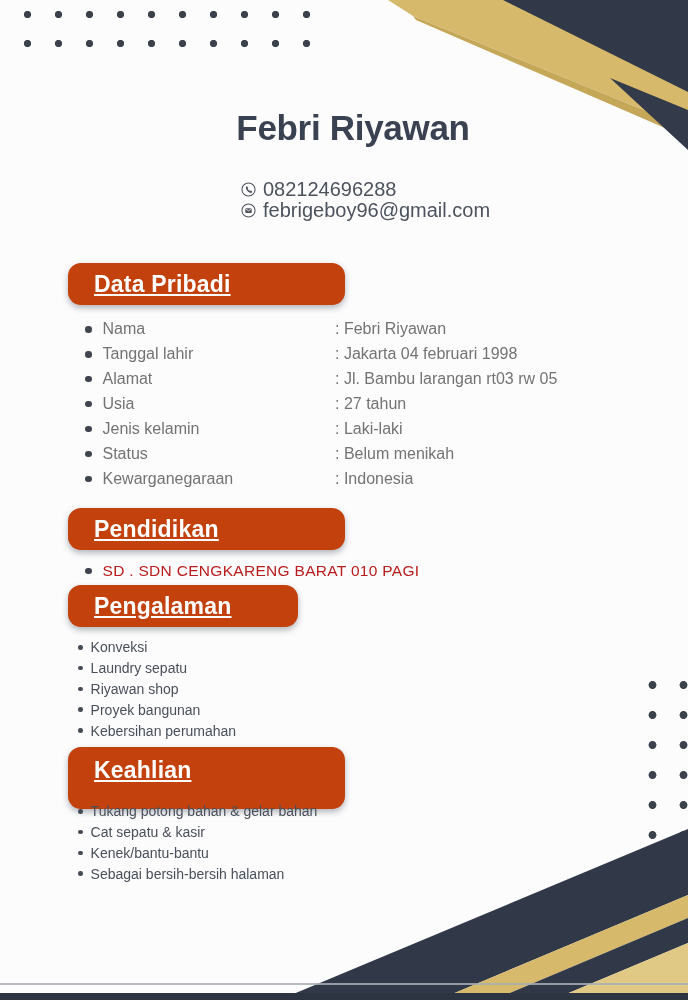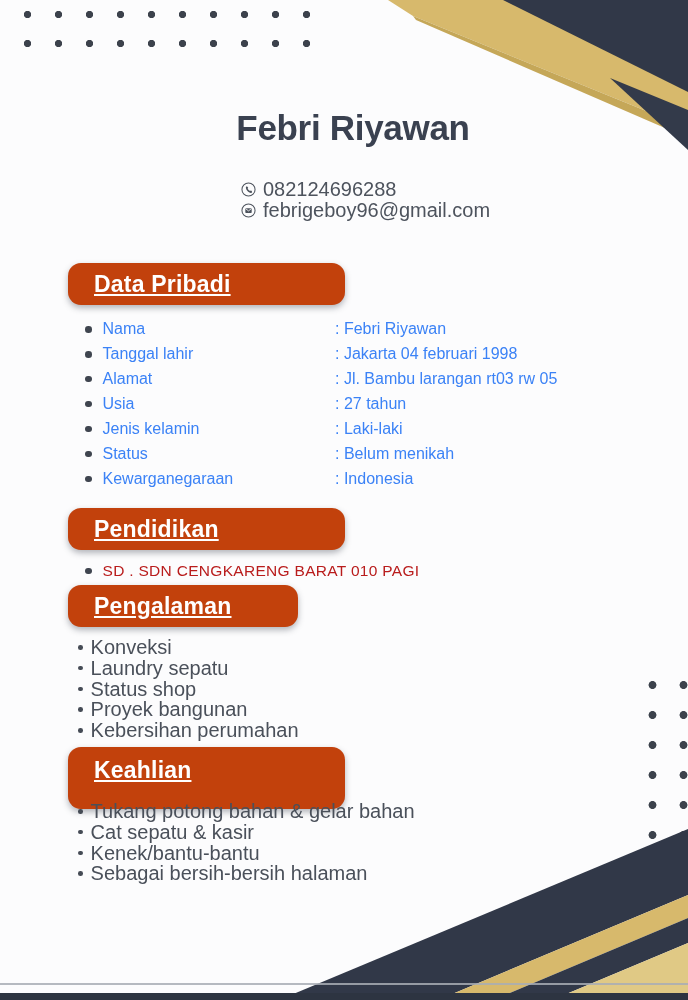--- a/index.html
+++ b/index.html
@@ -36,27 +36,27 @@
     background:#c2410c; color:#ffffff; font-size:23px; font-weight:bold;
     border-radius:13px; padding-left:26px; box-sizing:border-box;
     box-shadow:0 3px 6px rgba(40,45,60,.35); letter-spacing:0.2px;text-decoration:underline;
   }
   .h-personal{top:263px;}
   .h-education{top:508px;}
   .h-experience{top:585px; width:230px;}
   .h-skills{top:747px; height:62px; line-height:46px;}
 
   ul{list-style:none; margin:0; padding:0; position:absolute;}
-  .plist li{height:24.9px; display:flex; align-items:center; font-size:16px; color:#3b82f6;}
+  .plist li{height:24.9px; display:flex; align-items:center; font-size:16px; color:#737373;}
   .labels{left:85px; top:317px;}
   .values{left:335px; top:317px;}
   .bdot{width:6.5px; height:6.5px; border-radius:50%; background:#3f454f; margin-right:11px; flex:0 0 auto;}
   .edu{left:85px; top:560px;}
   .edu li{height:22px; display:flex; align-items:center; font-size:15.5px; letter-spacing:0.3px; color:#b91c1c;}
-  .slist li{height:20.8px; display:flex; align-items:center; font-size:20px; color:#4a505a;}
+  .slist li{height:20.8px; display:flex; align-items:center; font-size:14px; color:#4a505a;}
   .sdot{width:4.6px; height:4.6px; border-radius:50%; background:#454b55; margin-right:8px; flex:0 0 auto;}
   .exp{left:78px; top:637px;}
   .skl{left:78px; top:801px;}
 </style>
 </head>
 <body>
 
 <div class="page">
 
   <div class="dots-tl"></div>
@@ -159,21 +159,21 @@
       <li>
           <span class="sdot"></span>
           <span>Konveksi</span>
         </li>
       <li>
           <span class="sdot"></span>
           <span>Laundry sepatu</span>
         </li>
       <li>
           <span class="sdot"></span>
-          <span>Status shop</span>
+          <span>Riyawan shop</span>
         </li>
       <li>
           <span class="sdot"></span>
           <span>Proyek bangunan</span>
         </li>
       <li>
           <span class="sdot"></span>
           <span>Kebersihan perumahan</span>
         </li>
     </ul>

